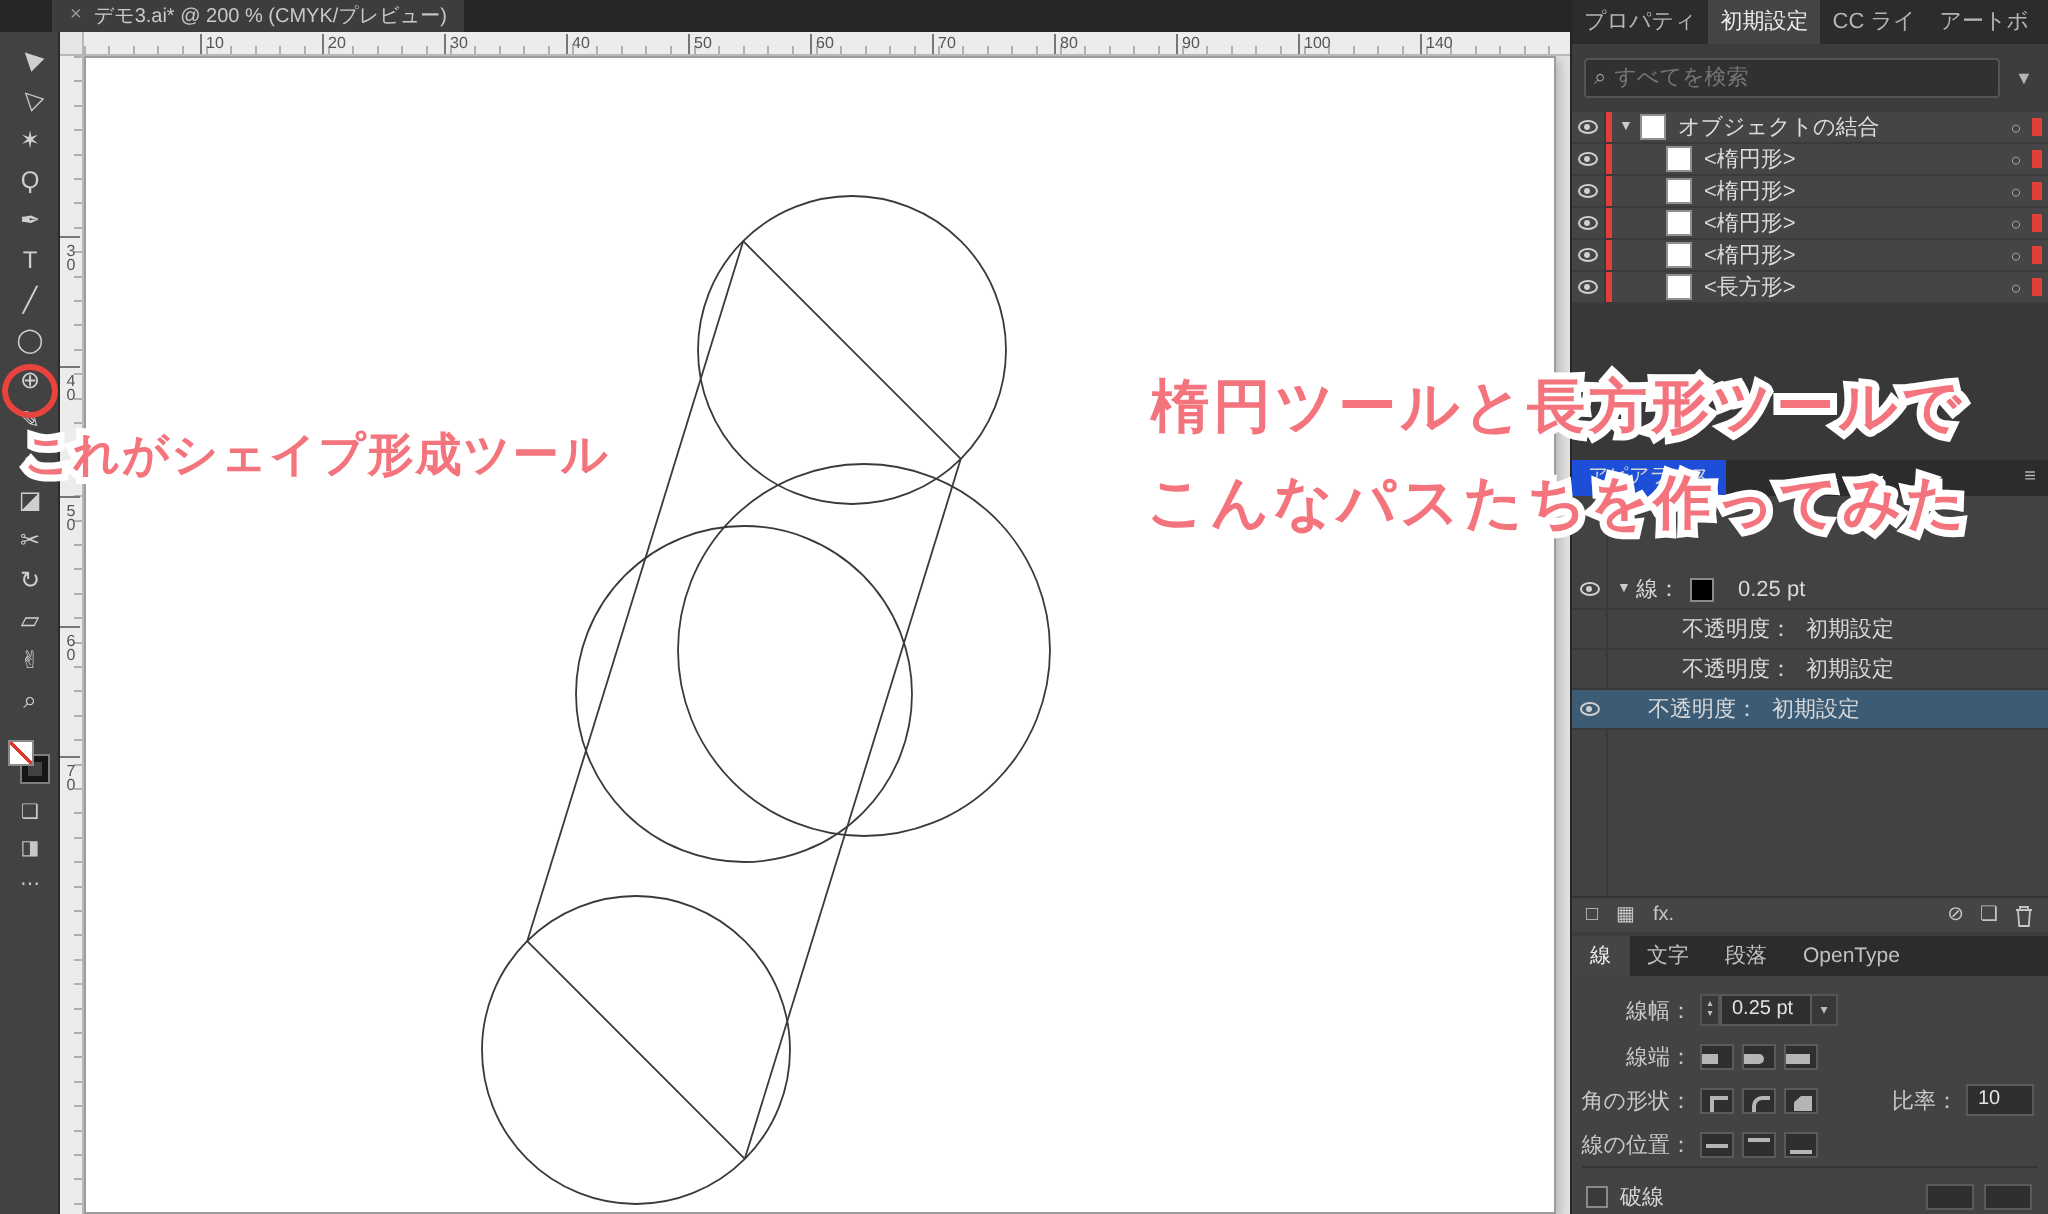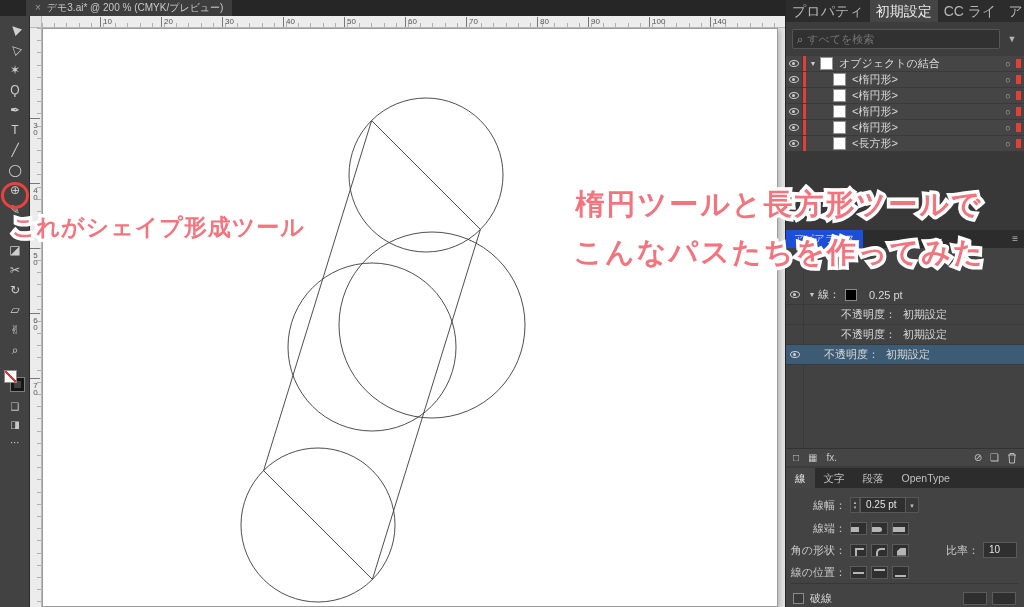--- a/index.html
+++ b/index.html
@@ -45,21 +45,21 @@
   .outlined::before { content:attr(data-text); position:absolute; left:0; top:0; width:100%; color:#fff; z-index:-1;
     -webkit-text-stroke:7px #fff;
     text-shadow:-2px -2px 0 #fff,2px -2px 0 #fff,-2px 2px 0 #fff,2px 2px 0 #fff,0 -3px 0 #fff,0 3px 0 #fff,-3px 0 0 #fff,3px 0 0 #fff; }
   #ann-left { position:absolute; left:12px; top:212px; font-size:23px; letter-spacing:1px; z-index:60; white-space:nowrap; }
   #ann-right { position:absolute; left:538px; top:186px; width:482px; text-align:center; z-index:60; }
   #ann-right .rline { font-size:29px; letter-spacing:2px; line-height:36px; margin-bottom:12px; white-space:nowrap; }
 
   
   #rpanel { position:absolute; left:785px; top:0; width:239px; height:607px; background:#3d3d3d; border-left:1px solid #262626; z-index:10; }
   .ptabs { position:absolute; left:0; top:0; right:0; height:22px; background:#2c2c2c; display:flex; }
-  .ptab { padding:0 6px; line-height:22px; font-size:14px; color:#b5b5b5; white-space:nowrap; }
+  .ptab { padding:0 6px; line-height:22px; font-size:11px; color:#b5b5b5; white-space:nowrap; }
   .ptab.active { background:#454545; color:#ececec; }
 
   .searchrow { position:absolute; top:29px; left:6px; right:4px; height:20px; display:flex; gap:4px; }
   .searchbox { flex:1; display:flex; align-items:center; background:#313131; border:1px solid #555; border-radius:2px; padding:0 4px; }
   .sicon { color:#999; font-size:11px; margin-right:4px; }
   .searchbox input { flex:1; min-width:0; background:none; border:none; outline:none; color:#cfcfcf; font-size:11px; font-family:inherit; }
   .funnel { width:16px; line-height:20px; color:#b5b5b5; font-size:9px; text-align:center; }
 
   .layerlist { position:absolute; top:56px; left:0; right:0; height:174px; background:#383838; }
   .lrow { height:16px; display:flex; align-items:center; background:#454545; border-bottom:1px solid #3a3a3a; }
@@ -174,21 +174,21 @@
         <line x1="450.4" y1="213.4" x2="342.4" y2="563.4" stroke="#3a3a3a"></line>
       </svg>
     <div id="ruler-h">
         <span class="tickh" style="left: 58px;">10</span>
         <span class="tickh" style="left: 119px;">20</span>
         <span class="tickh" style="left: 180px;">30</span>
         <span class="tickh" style="left: 241px;">40</span>
         <span class="tickh" style="left: 302px;">50</span>
         <span class="tickh" style="left: 363px;">60</span>
         <span class="tickh" style="left: 424px;">70</span>
-        <span class="tickh" style="left: 495px;">80</span>
+        <span class="tickh" style="left: 485px;">80</span>
         <span class="tickh" style="left: 546px; margin-top: 48px;">90</span>
         <span class="tickh" style="left: 607px;">100</span>
         <span class="tickh" style="left: 668px;">140</span>
       </div>
     <div id="ruler-v">
         <span class="tickv" style="top: 90px;">30</span>
         <span class="tickv" style="top: 155px;">40</span>
         <span class="tickv" style="top: 220px;">50</span>
         <span class="tickv" style="top: 285px;">60</span>
         <span class="tickv" style="top: 350px;">70</span>

